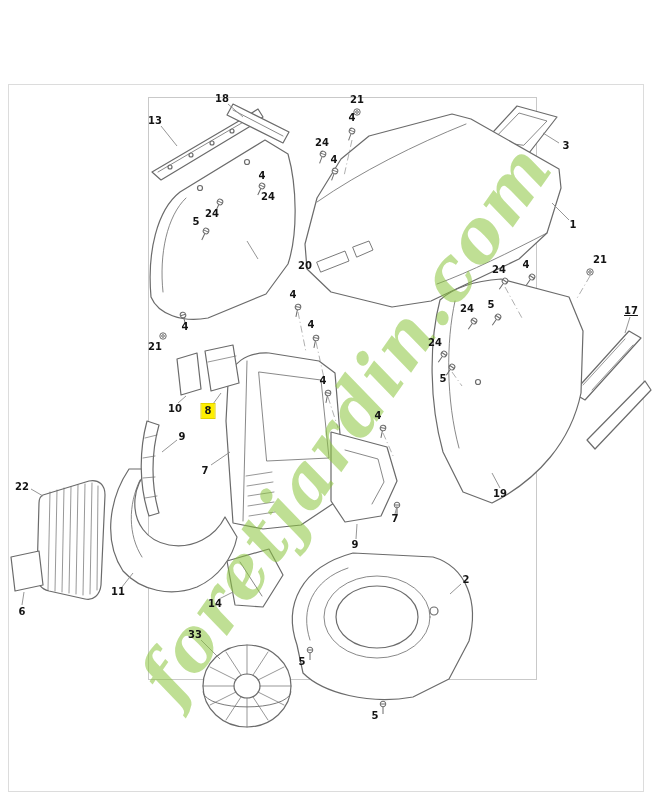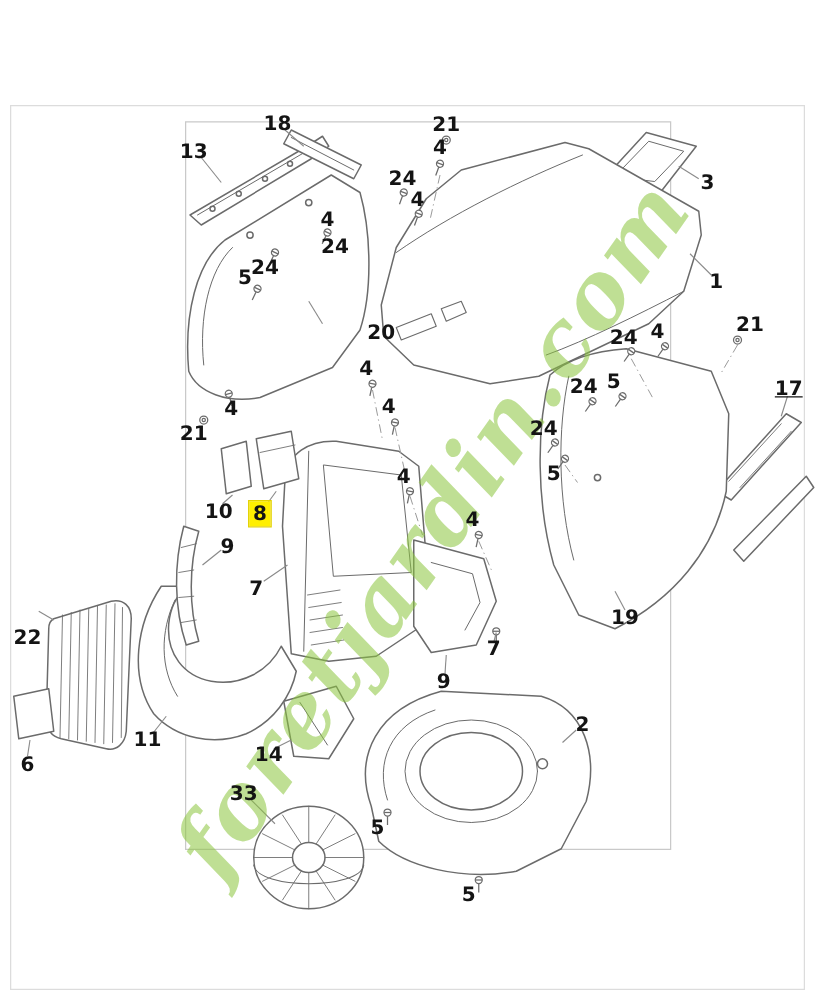--- a/index.html
+++ b/index.html
@@ -26,21 +26,21 @@
     font-size: 72px;
     letter-spacing: 2px;
     white-space: nowrap;
     opacity: 0.55;
     pointer-events: none;
   }
   .labels { position: absolute; inset: 0; z-index: 2; }
   .part-label {
     position: absolute;
     transform: translate(-50%, -50%);
-    font-size: 16px;
+    font-size: 10px;
     font-weight: bold;
     color: #141414;
     line-height: 1;
     padding: 2px 3px;
     white-space: nowrap;
   }
   .part-label.highlighted {
     background: var(--highlight-color, #ffef00);
     outline: 1px solid #e3d200;
   }
@@ -264,21 +264,21 @@
       <span class="part-label" style="left: 185px; top: 327px;">4</span>
       <span class="part-label" style="left: 435px; top: 343px;">24</span>
       <span class="part-label" style="left: 155px; top: 347px;">21</span>
       <span class="part-label" style="left: 443px; top: 379px;">5</span>
       <span class="part-label" style="left: 323px; top: 381px;">4</span>
       <span class="part-label" style="left: 175px; top: 409px;">10</span>
       <span class="part-label highlighted" style="left: 208px; top: 411px;">8</span>
       <span class="part-label" style="left: 182px; top: 437px;">9</span>
       <span class="part-label" style="left: 378px; top: 416px;">4</span>
       <span class="part-label" style="left: 205px; top: 471px;">7</span>
-      <span class="part-label" style="left: 22px; top: 510px;">22</span>
+      <span class="part-label" style="left: 22px; top: 487px;">22</span>
       <span class="part-label" style="left: 500px; top: 494px; text-align: right;">19</span>
       <span class="part-label" style="left: 395px; top: 519px;">7</span>
       <span class="part-label" style="left: 355px; top: 545px;">9</span>
       <span class="part-label" style="left: 466px; top: 580px;">2</span>
       <span class="part-label" style="left: 118px; top: 592px;">11</span>
       <span class="part-label" style="left: 215px; top: 604px;">14</span>
       <span class="part-label" style="left: 22px; top: 612px;">6</span>
       <span class="part-label" style="left: 195px; top: 635px;">33</span>
       <span class="part-label" style="left: 302px; top: 662px;">5</span>
       <span class="part-label" style="left: 375px; top: 716px;">5</span>

